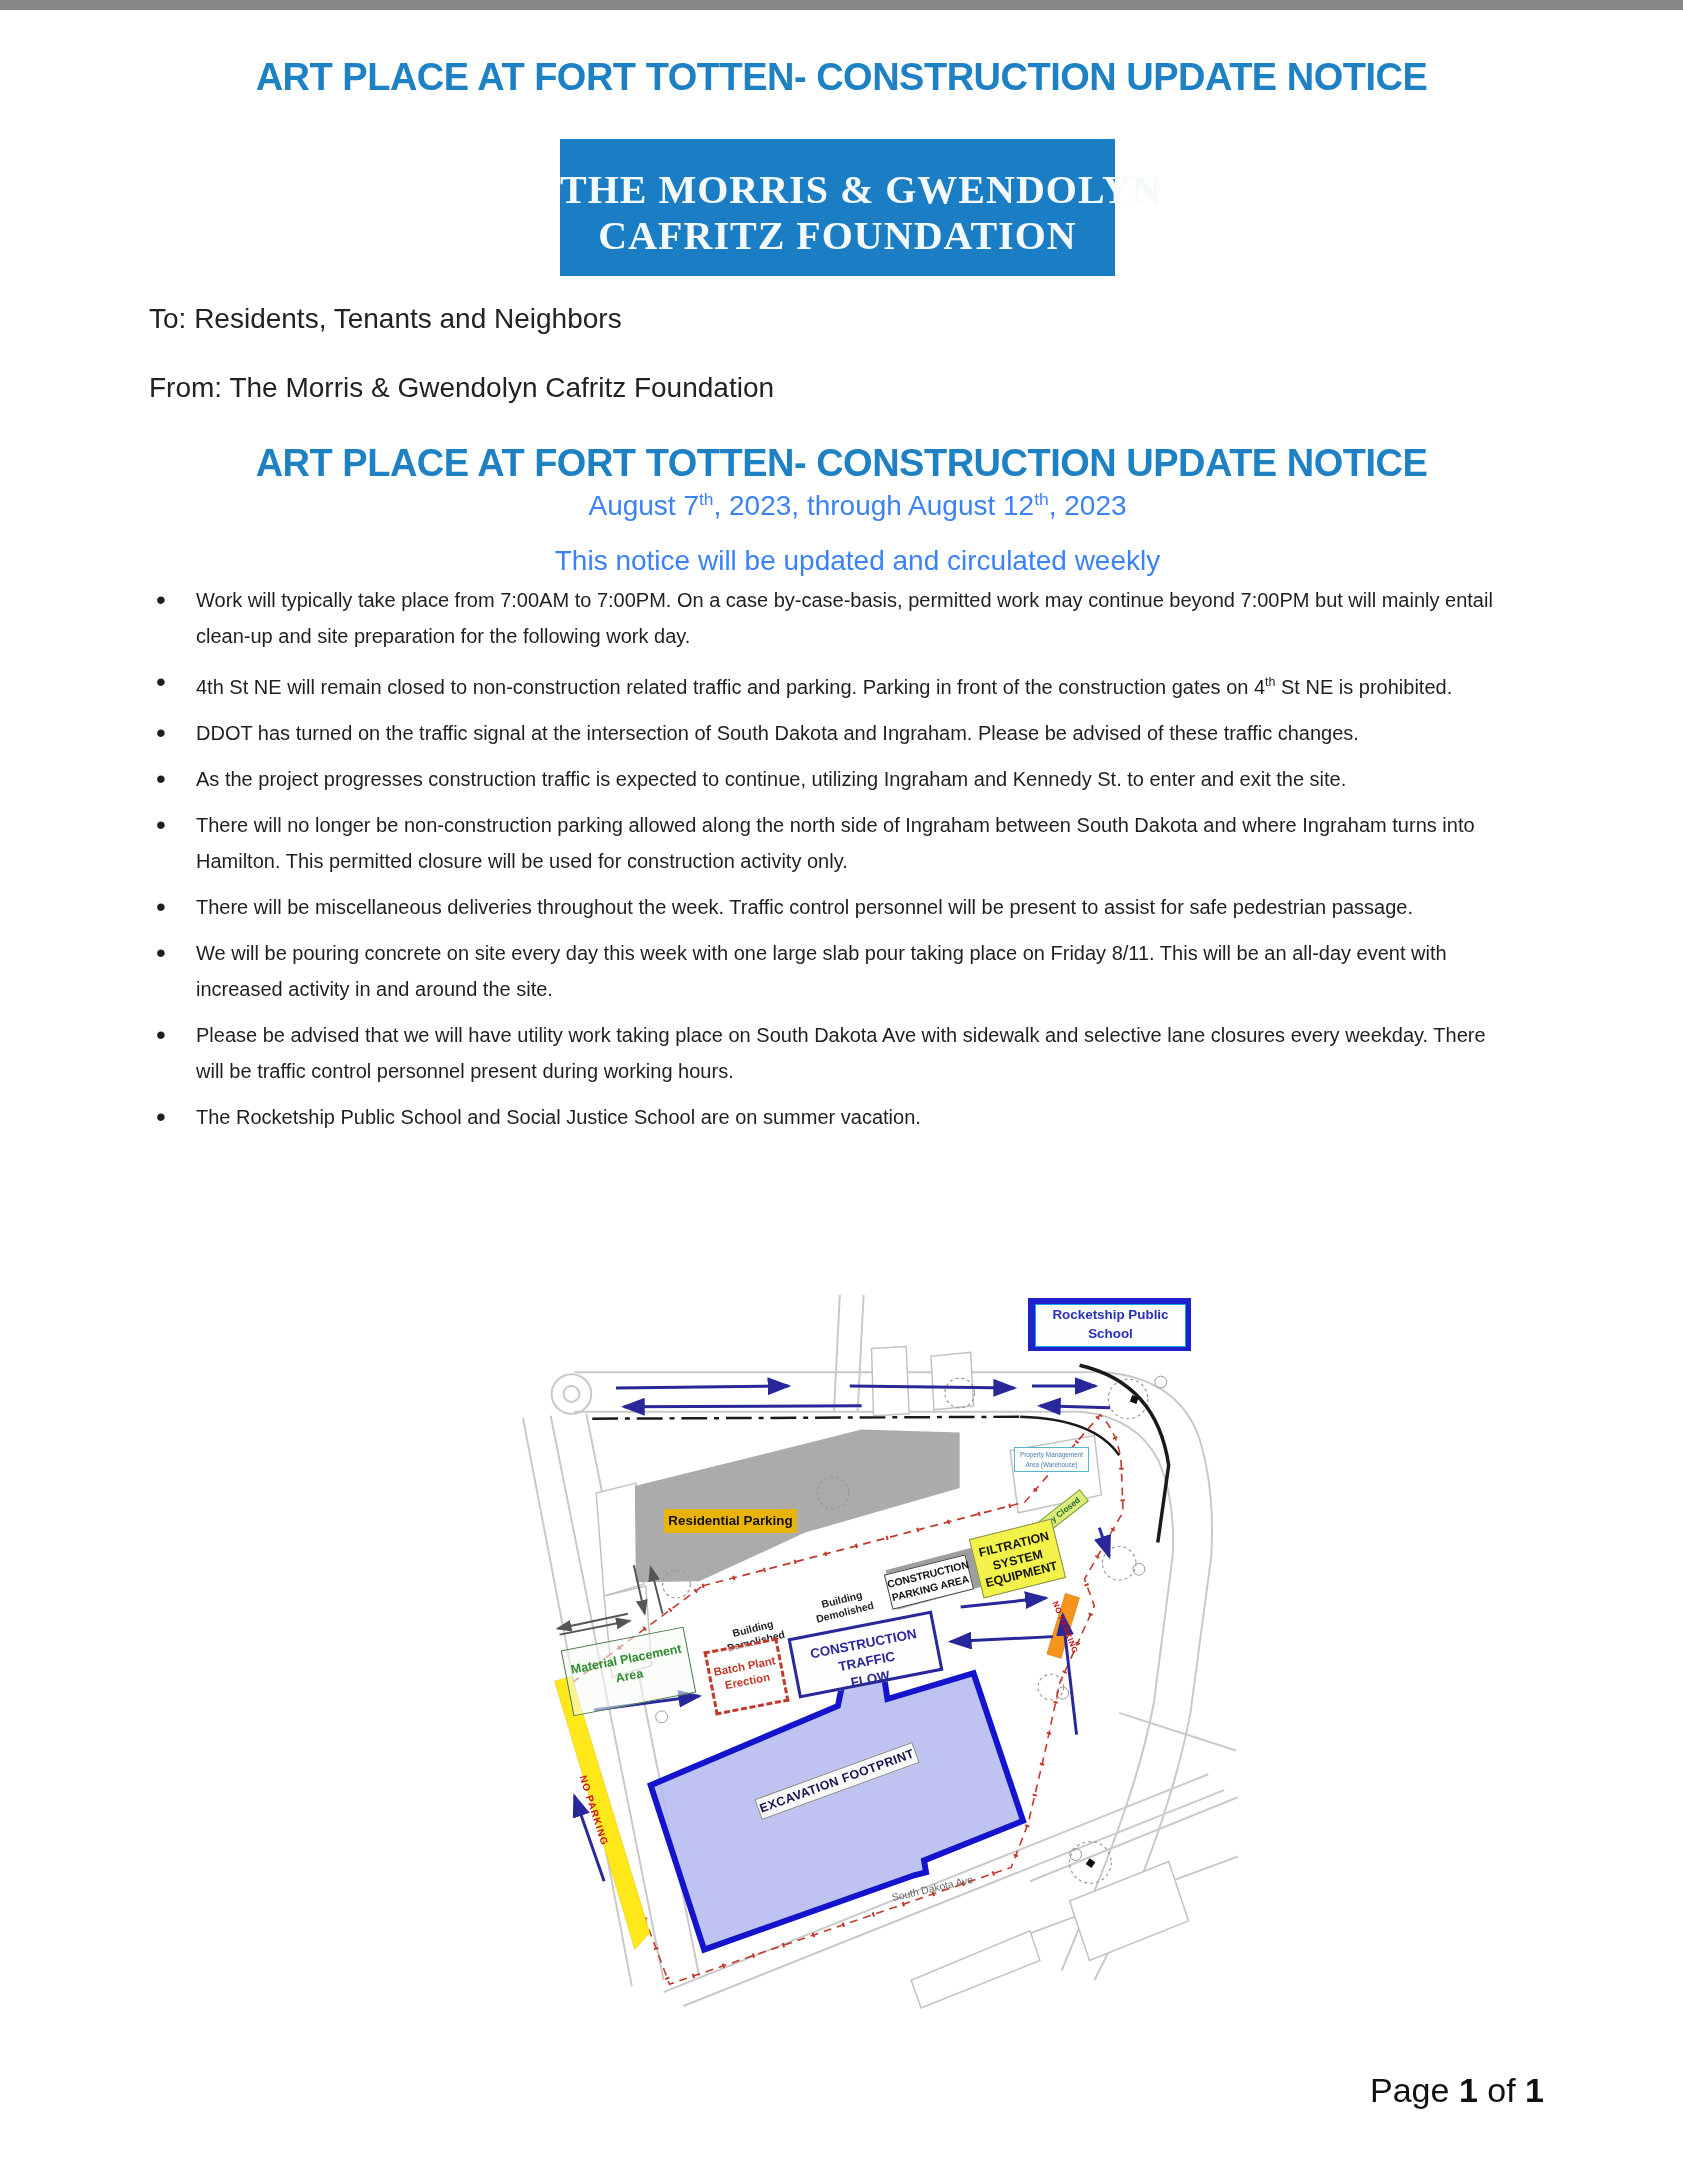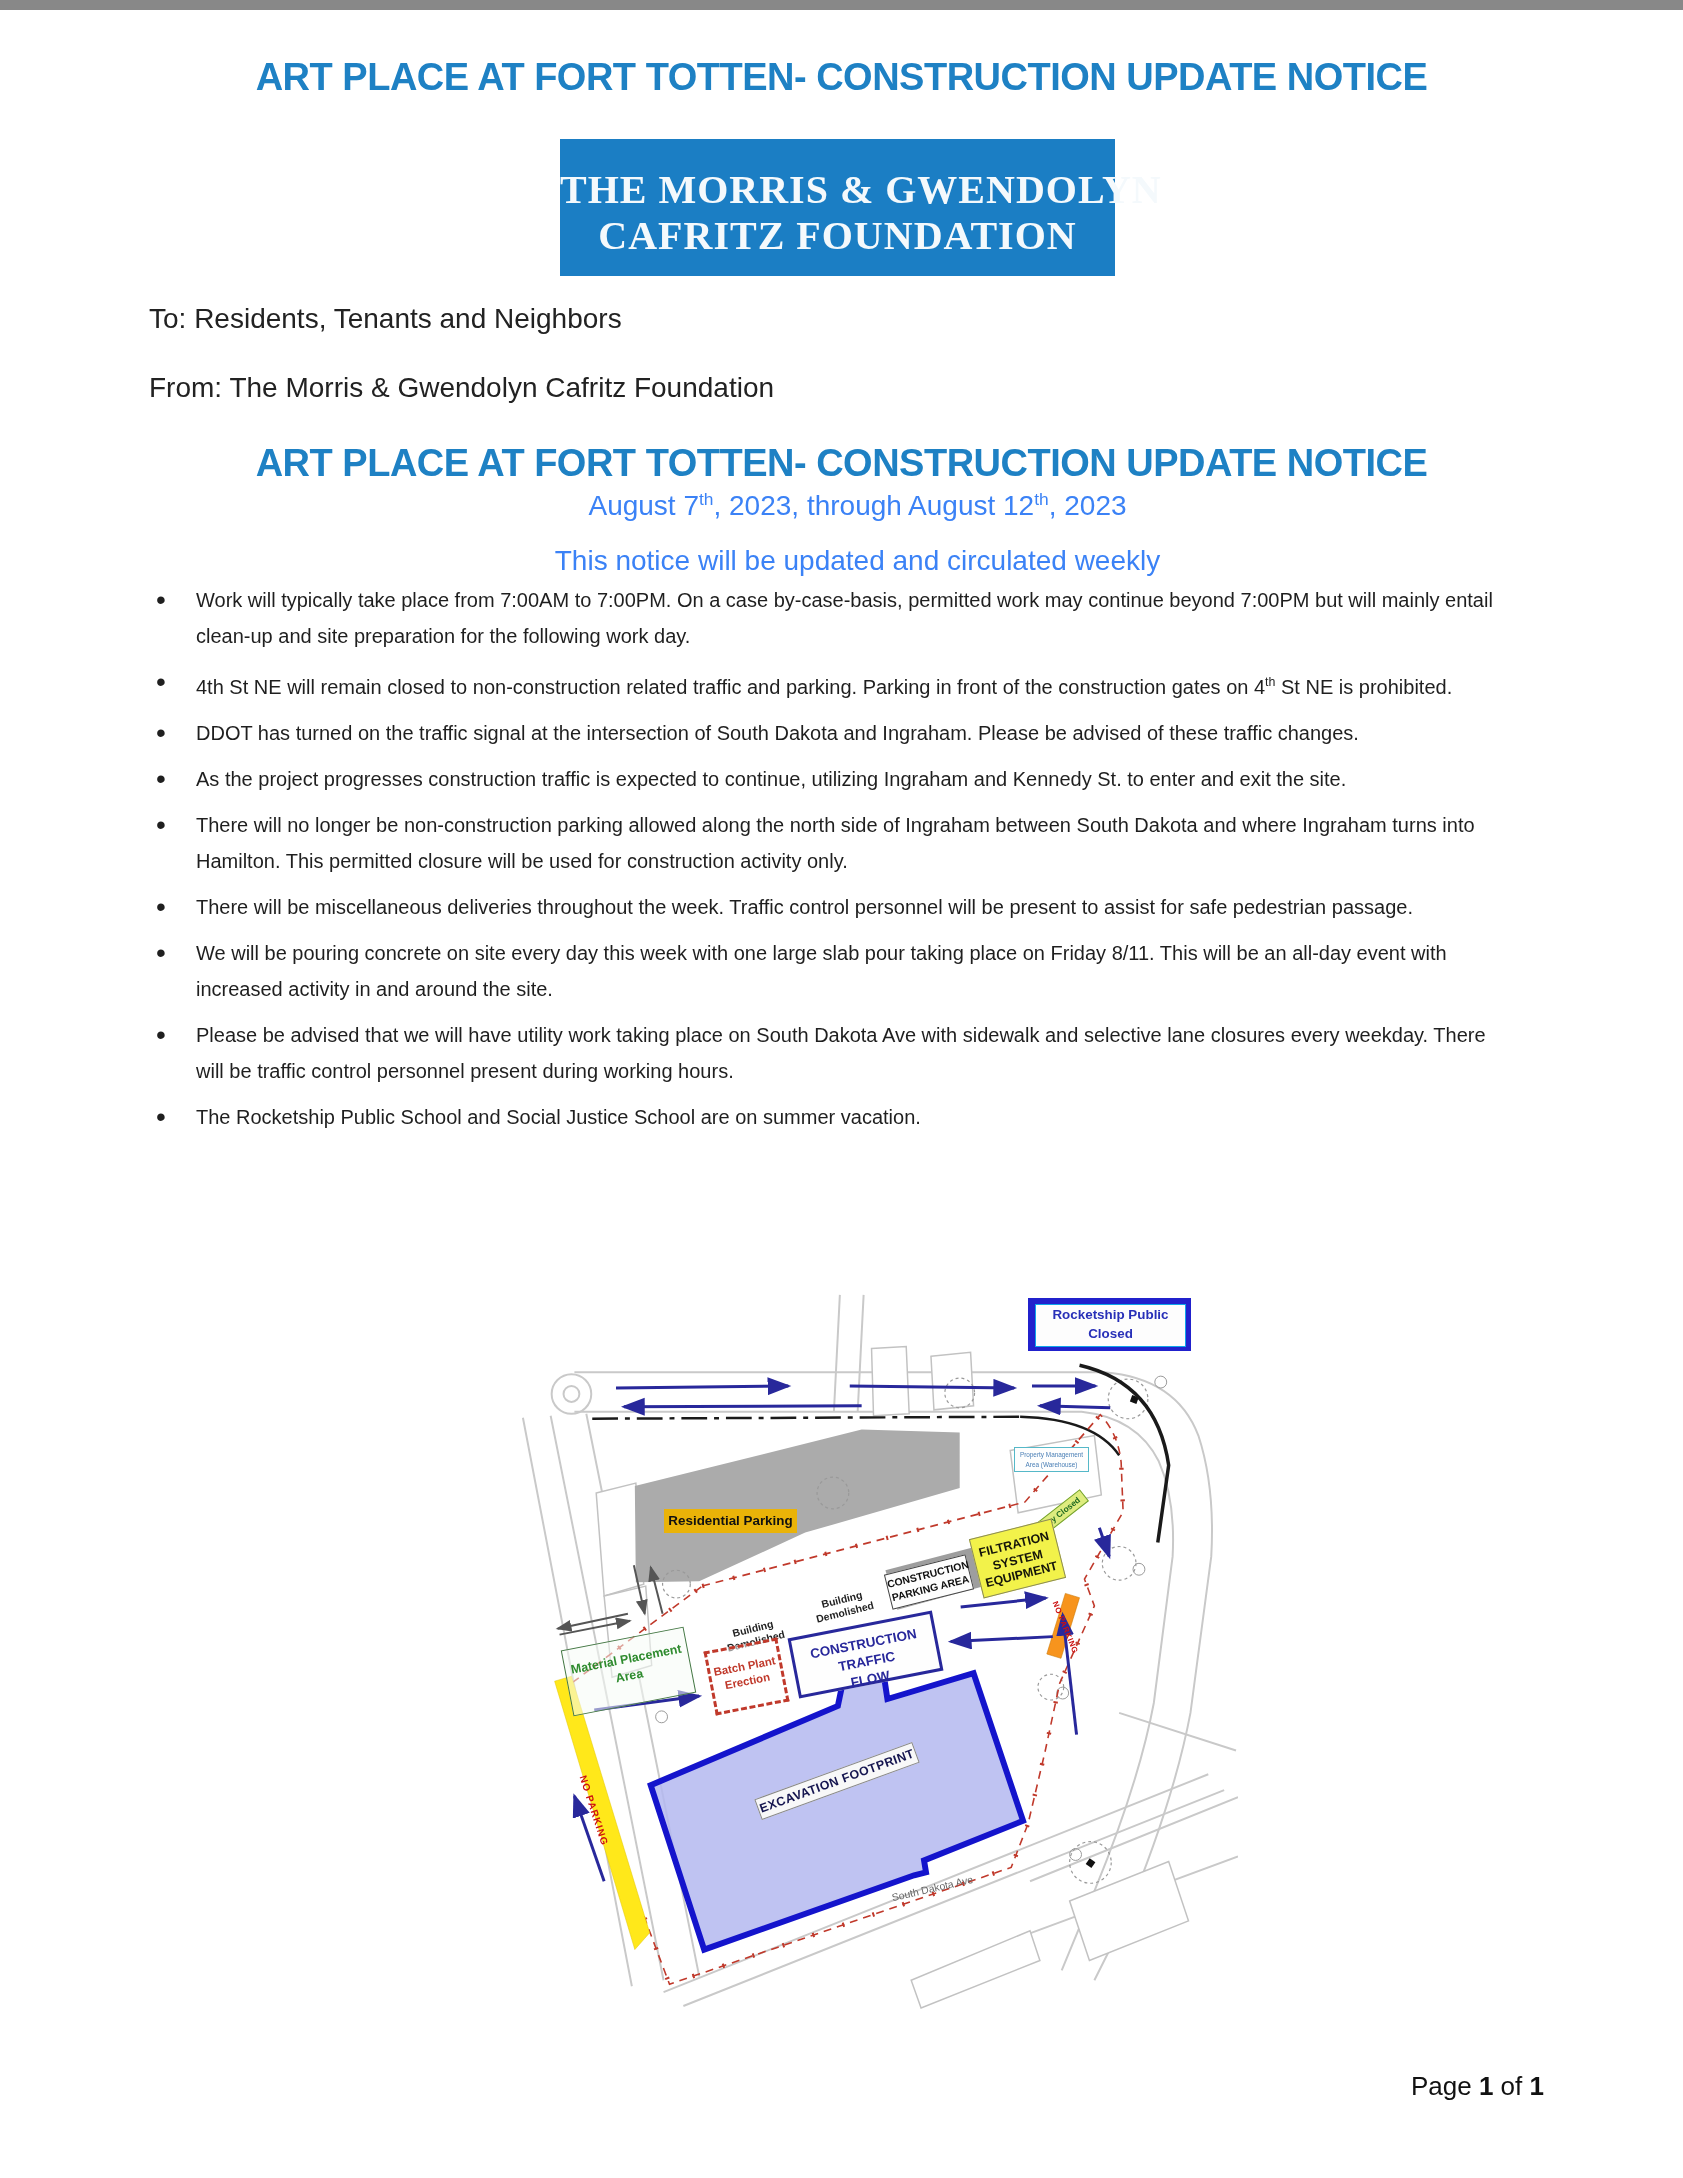--- a/index.html
+++ b/index.html
@@ -29,21 +29,21 @@
   }
   .dateline { top:479px; }
   .subline { top:535px; }
   .sup { vertical-align:super; font-size:0.62em; }
   ul.bullets {
     position:absolute; left:154px; top:572px; width:1363px; margin:0; padding:0;
     list-style:none; font-size:20px; line-height:36px; color:#1f1f1f;
   }
   ul.bullets li { position:relative; padding-left:42px; margin-bottom:10px; width:1322px; }
   ul.bullets li::before { content:"\2022"; position:absolute; left:2px; top:0; font-size:28px; }
-  .footer { position:absolute; right:139px; top:2061px; font-size:26px; color:#111; }
+  .footer { position:absolute; right:139px; top:2061px; font-size:34px; color:#111; }
   .footer b { font-weight:bold; }
 
   
   .map { position:absolute; left:515px; top:1277px; width:723px; height:723px; }
   .map svg { position:absolute; left:0; top:0; }
   .mlabel { position:absolute; box-sizing:border-box; text-align:center;
     font-family:"Liberation Sans", sans-serif; }
   .sign-outer { left:513px; top:11px; width:163px; height:53px; background:#2121CC; padding:6px 7px; }
   .sign-inner { width:100%; height:100%; background:#fdfdfd; border:1px solid #0ea5e9;
     color:#2830B8; font-weight:bold; font-size:13.4px; line-height:1.45; }
@@ -202,21 +202,21 @@
         <path d="M 120,281 L 131,330" marker-end="url(#ag)"></path>
         <path d="M 149,330 L 137,283" marker-end="url(#ag)"></path>
         <path d="M 45,351 L 116,337" marker-end="url(#ag)"></path>
         <path d="M 114,330 L 43,345" marker-end="url(#ag)"></path>
       </g>
     </svg>
 
     <div class="mlabel sign-outer">
       <div class="sign-inner">
         <div>Rocketship Public</div>
-        <div>Closed</div>
+        <div>School</div>
       </div>
     </div>
     <div class="mlabel lbl-res">Residential Parking</div>
     <div class="mlabel lbl-prop">
       <div>Property Management</div>
       <div>Area (Warehouse)</div>
     </div>
     <div class="mlabel lbl-alley">Alley Closed</div>
     <div class="mlabel lbl-filtr">
       <div>FILTRATION</div>

